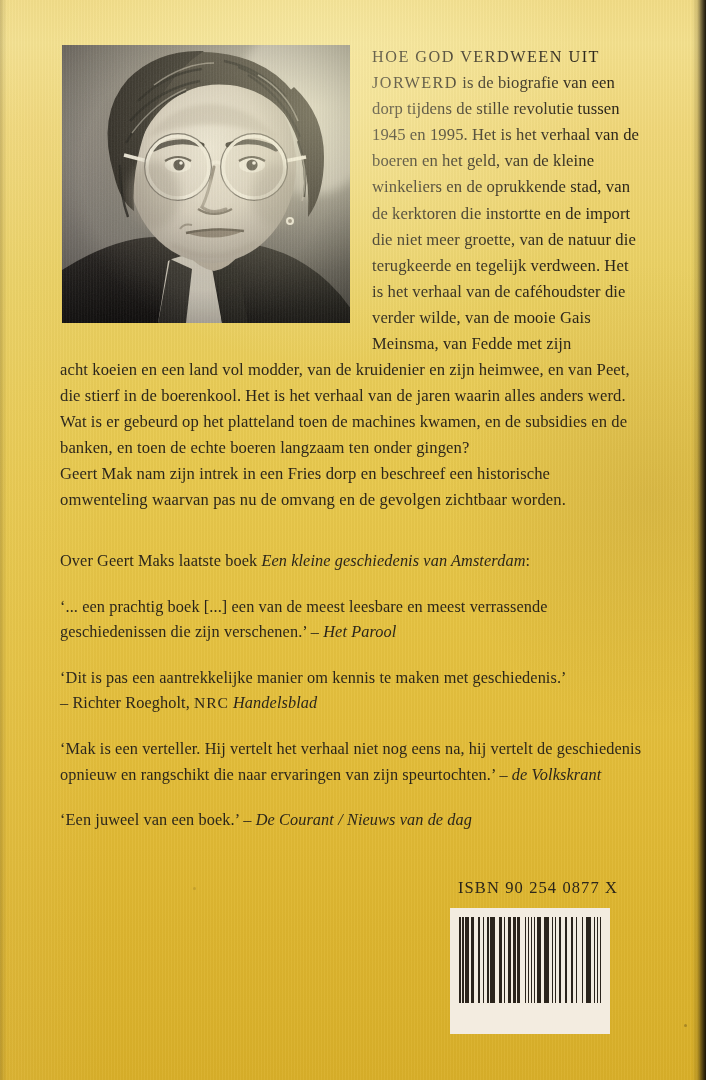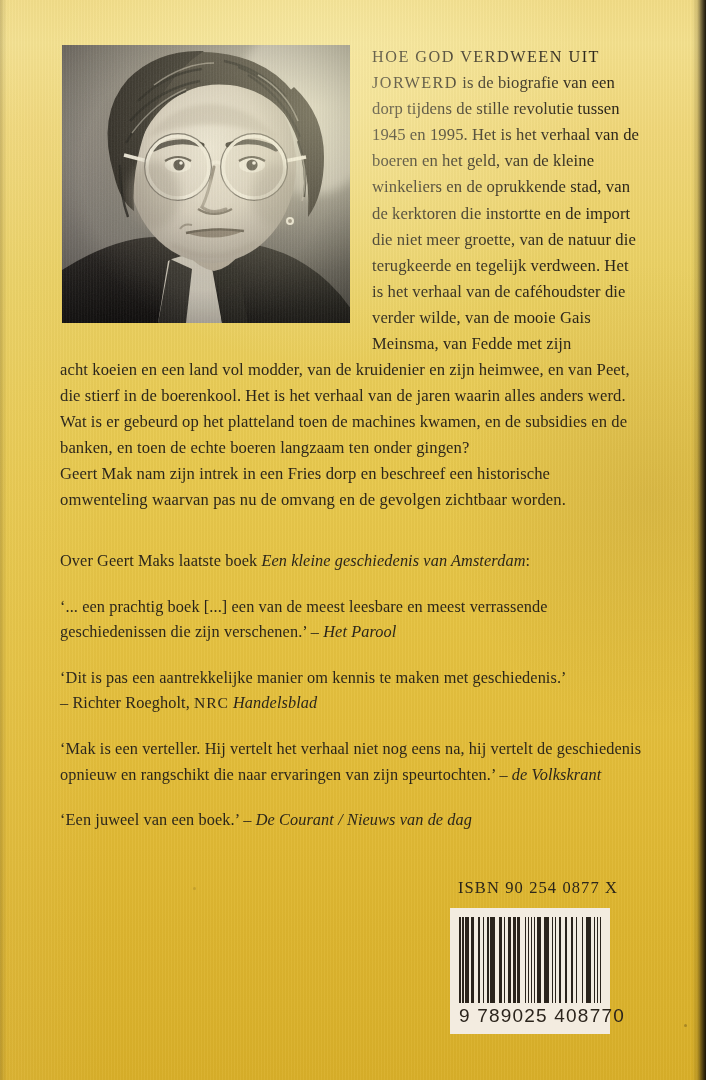--- a/index.html
+++ b/index.html
@@ -412,20 +412,19 @@
         <span class="b" style="flex: 1 0 auto;"></span>
         <span class="w" style="flex: 2 0 auto;"></span>
         <span class="b" style="flex: 3 0 auto;"></span>
         <span class="w" style="flex: 2 0 auto;"></span>
         <span class="b" style="flex: 1 0 auto;"></span>
         <span class="w" style="flex: 1 0 auto;"></span>
         <span class="b" style="flex: 1 0 auto;"></span>
         <span class="w" style="flex: 1 0 auto;"></span>
         <span class="b" style="flex: 1 0 auto;"></span>
       </div>
-    <div class="barcode-digits">9 789025 408770</div>
   </div>
 
   <div class="speck" style="left:606px; top:952px;"></div>
   <div class="speck" style="left:684px; top:1024px;"></div>
   <div class="speck" style="left:193px; top:887px; opacity:.5;"></div>
 
 </div>
 
 </body></html>

